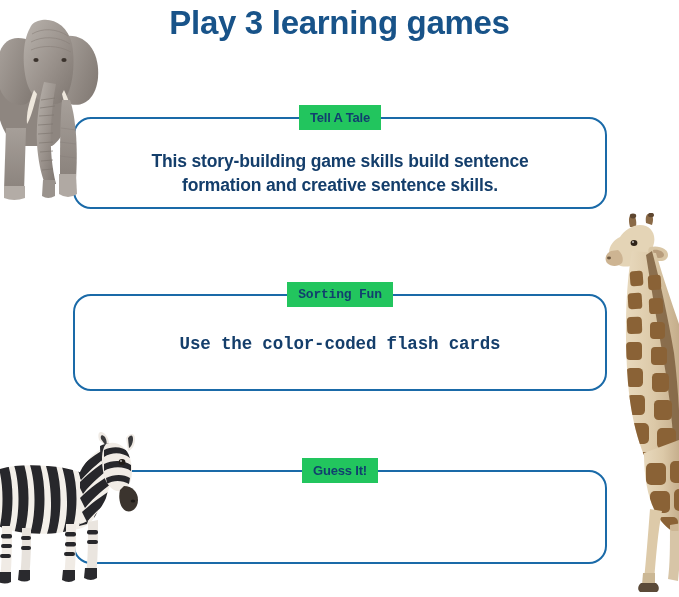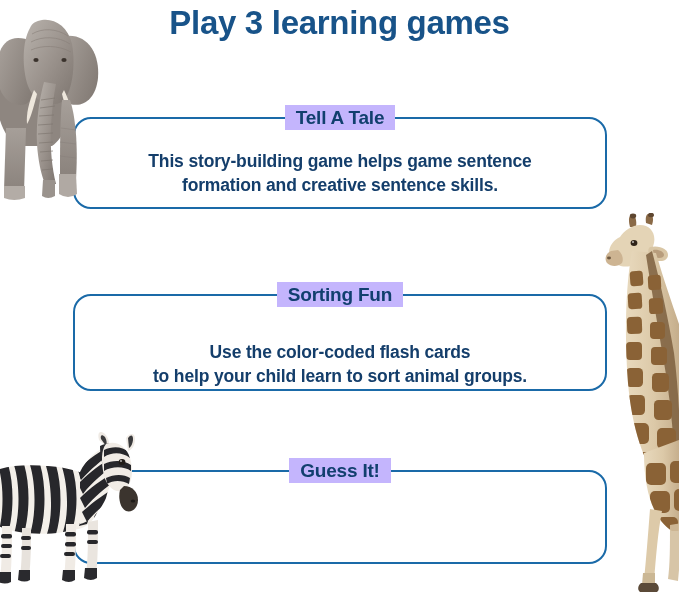--- a/index.html
+++ b/index.html
@@ -36,44 +36,44 @@
     z-index:4;
   }
   .card-title-wrap {
     position:absolute;
     top:-14px; left:0; width:100%;
     text-align:center;
     pointer-events:none;
   }
   .card-title {
     display:inline-block;
-    background:#c4b5fd;
+    background:#22c55e;
     padding:0 11px;
-    font-size:19px;
+    font-size:13px;
     font-weight:bold;
     color:#113f6e;
     letter-spacing:-0.2px;
     line-height:25px;
   }
   .card-body {
     position:absolute;
     left:0; width:100%;
     text-align:center;
     font-size:17.5px;
     font-weight:bold;
     color:#143e6b;
     line-height:24px;
     letter-spacing:-0.15px;
   }
   .card-body .ln { display:block; }
 
   #card-1 { left:73px; top:117px; width:534px; height:92px; }
   #card-1 .card-body { top:30px; }
-  #card-2 { left:73px; top:294px; width:534px; height:97px; }
-  #card-2 .card-body { top:44px; }
+  #card-2 { left:73px; top:294px; width:534px; height:97px;font-family:Liberation Mono, monospace; }
+  #card-2 .card-body { top:36px; }
   #card-3 { left:73px; top:470px; width:534px; height:94px; }
   #card-3 .card-body { top:30px; }
 
   
   .animal { position:absolute; z-index:6; }
   #elephant { left:-6px; top:8px;  width:112px; height:198px; }
   #giraffe  { left:604px; top:213px; width:78px;  height:382px; }
   #zebra    { left:-4px; top:432px;  width:146px; height:152px; }
 </style>
 </head>
@@ -144,32 +144,31 @@
         <path d="M66 134 L82 136"></path>
         <path d="M66 148 L82 150"></path>
     </g>
   </svg>
 
   <div class="card" id="card-1">
     <div class="card-title-wrap">
       <span class="card-title">Tell A Tale</span>
     </div>
     <div class="card-body">
-      <span class="ln">This story-building game helps game sentence</span>
+      <span class="ln">This story-building game skills build sentence</span>
       <span class="ln">formation and creative sentence skills.</span>
     </div>
   </div>
 
   <div class="card" id="card-2">
     <div class="card-title-wrap">
       <span class="card-title">Sorting Fun</span>
     </div>
     <div class="card-body">
       <span class="ln">Use the color-coded flash cards</span>
-      <span class="ln">to help your child learn to sort animal groups.</span>
     </div>
   </div>
 
   <div class="card" id="card-3">
     <div class="card-title-wrap">
       <span class="card-title">Guess It!</span>
     </div>
   </div>
 
   <svg class="animal" id="giraffe" viewBox="0 0 78 382" xmlns="http://www.w3.org/2000/svg">

